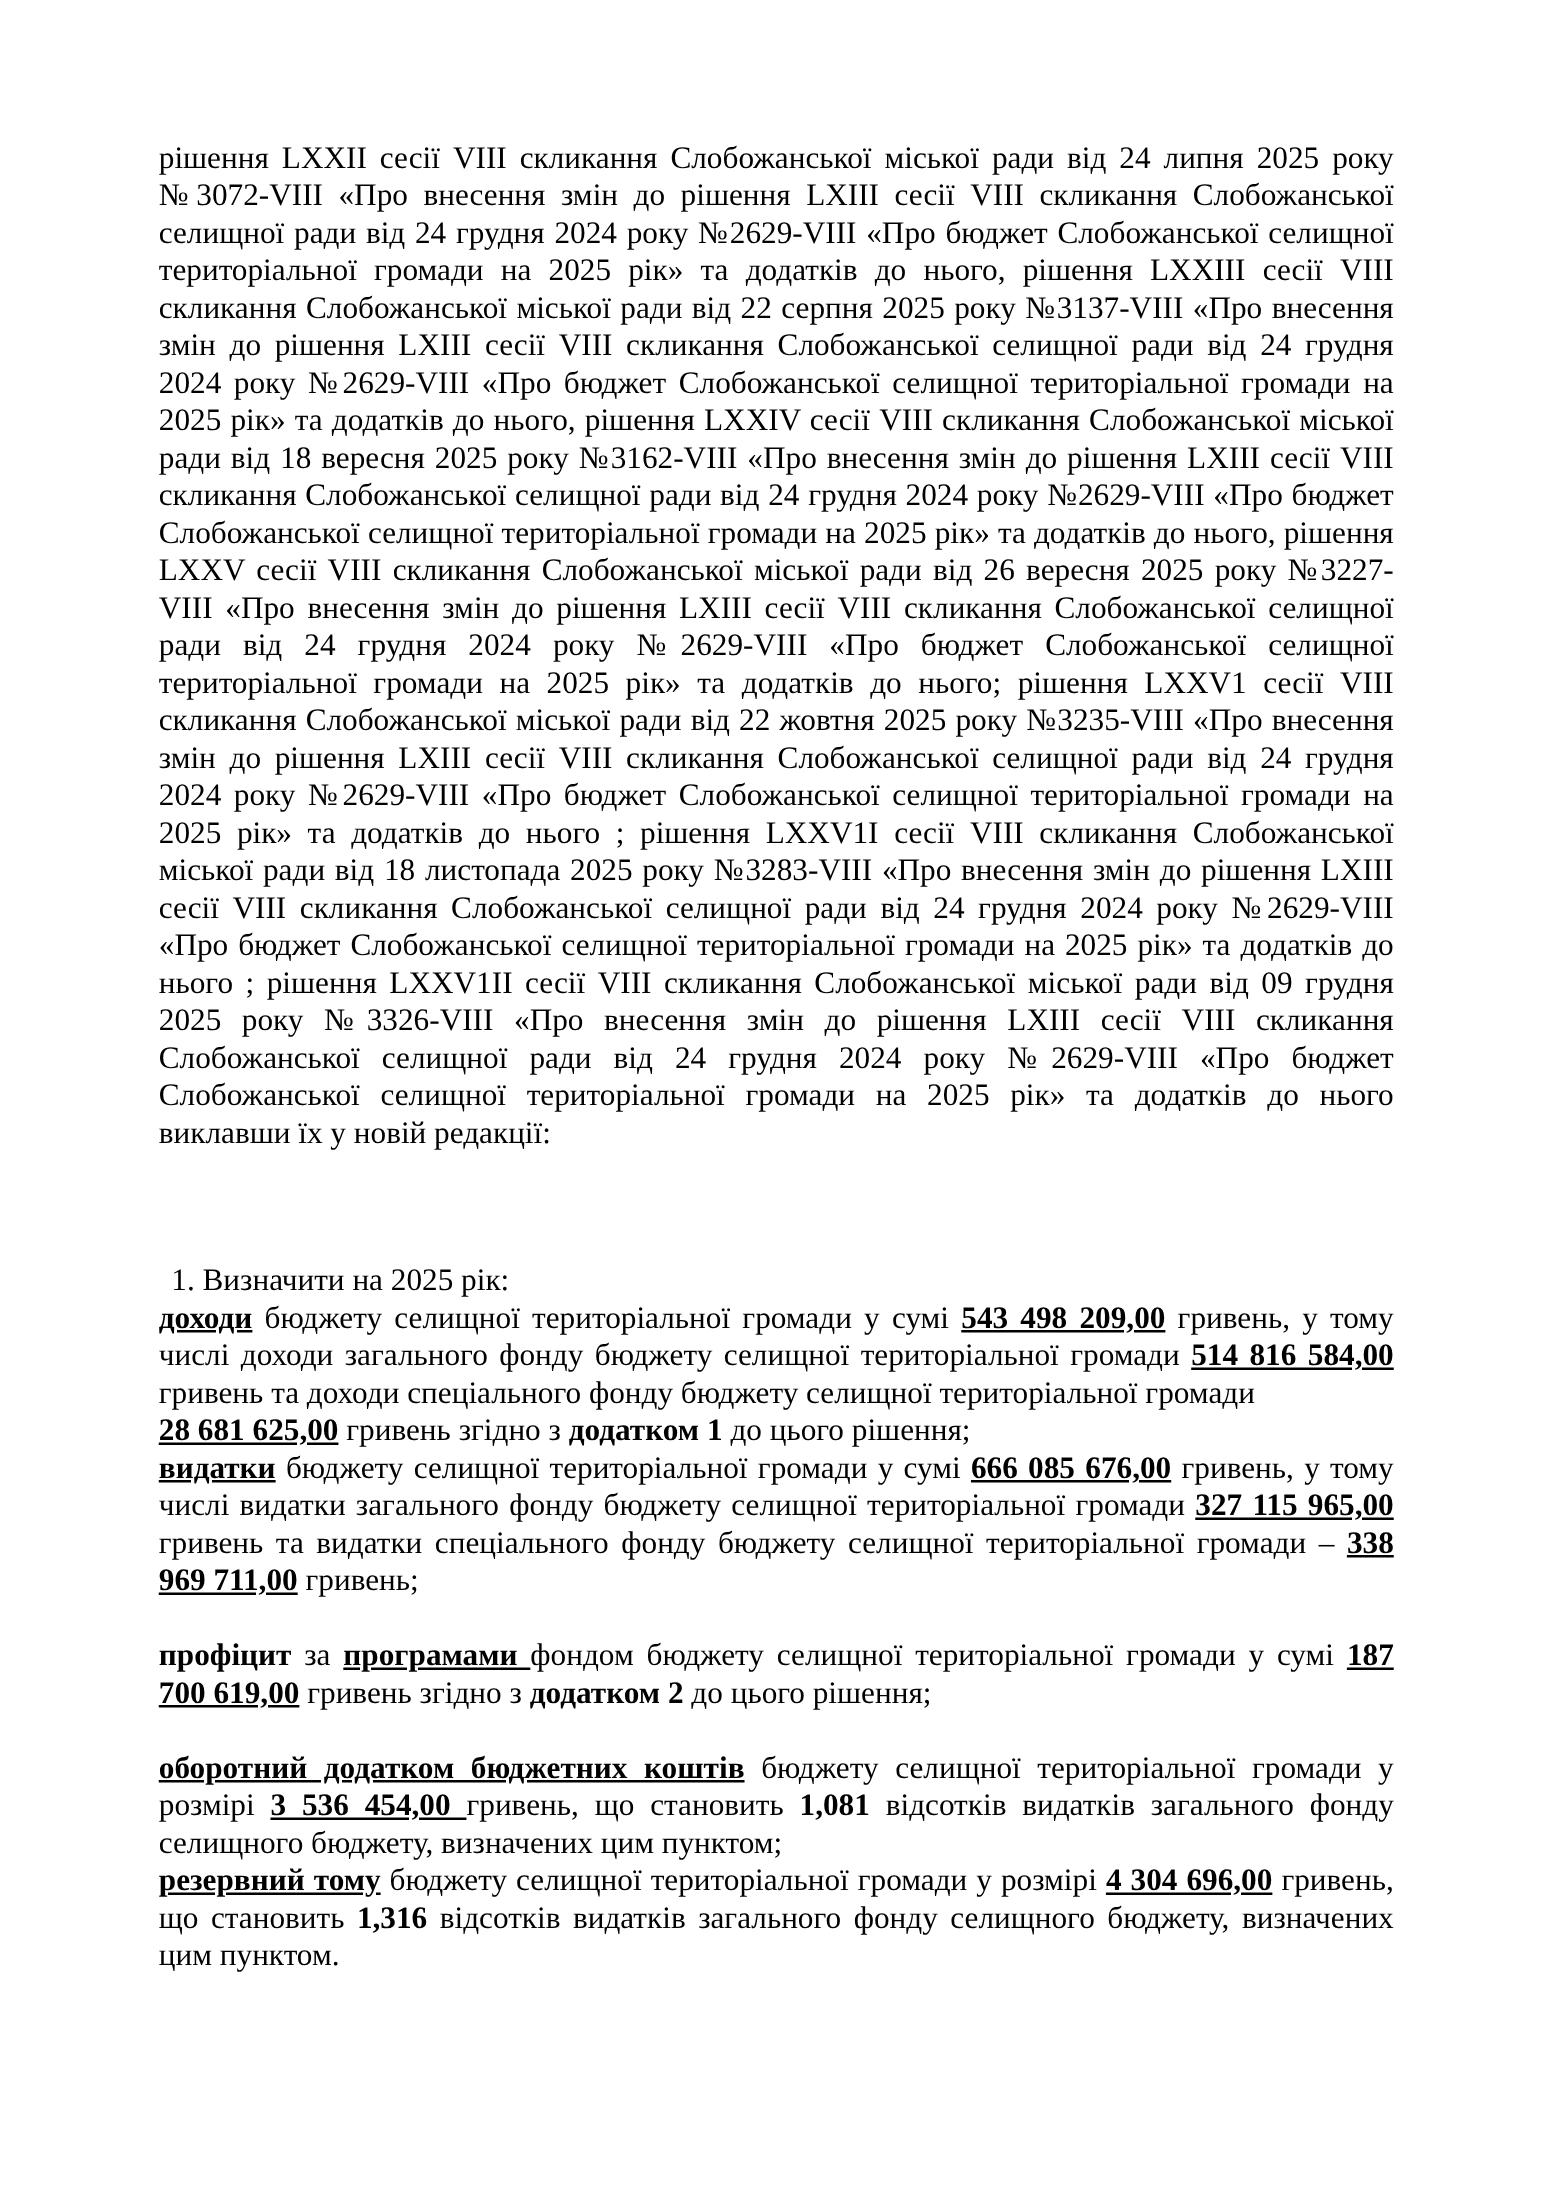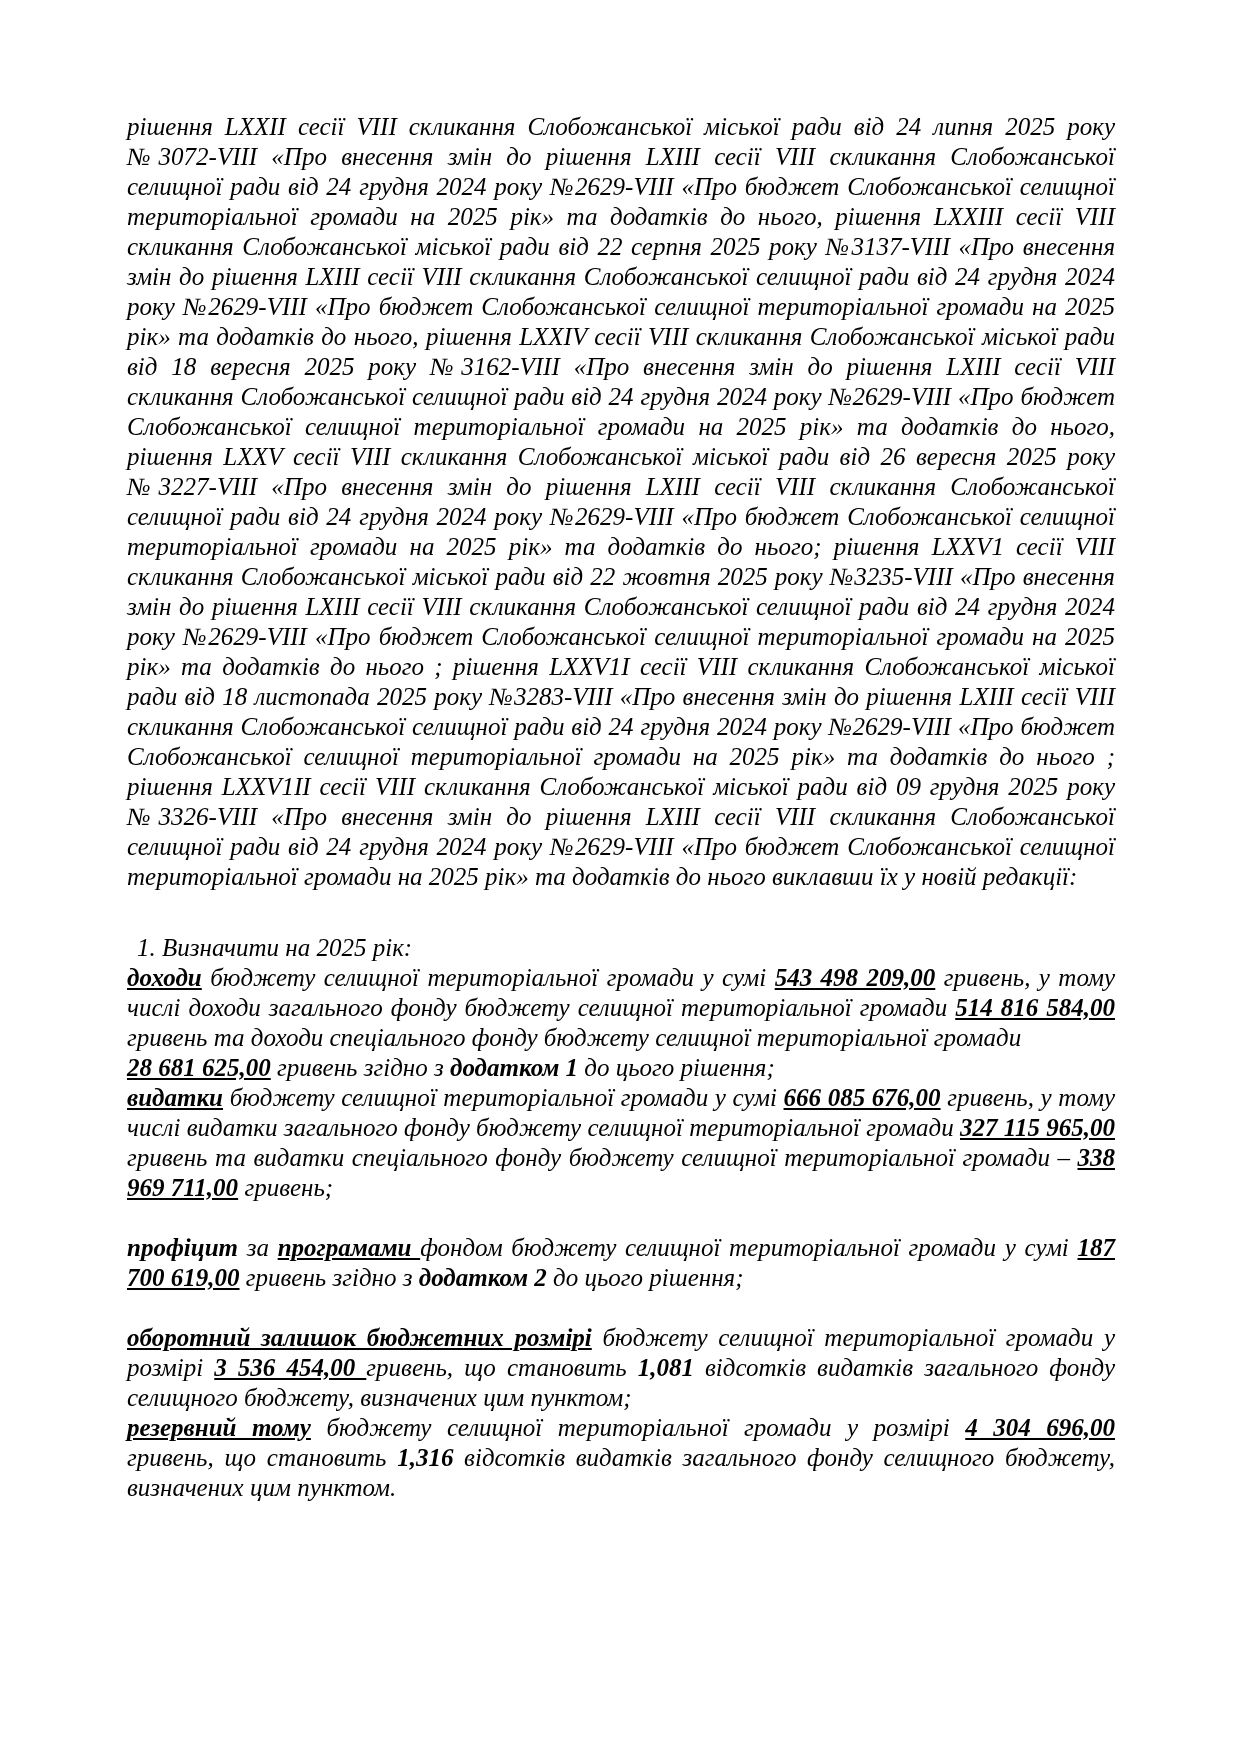--- a/index.html
+++ b/index.html
@@ -18,31 +18,30 @@
     width: 988px;
     font-family: "Liberation Serif", "DejaVu Serif", serif;
     font-size: 25px;
     line-height: 30px;
     color: #000000;
   }
   .doc p.para {
     margin: 0;
     padding: 0;
     text-align: justify;
-    font-style: italic;
   }
   .b { font-weight: bold; }
   .u { text-decoration: underline; }
 </style>
 </head>
 <body>
 
 <div class="page">
   <div class="doc">
       <p class="para"><span>рішення LXXII сесії VIII скликання Слобожанської міської ради від 24 липня 2025 року №3072-VIII «Про внесення змін до рішення LXIII сесії VIII скликання Слобожанської селищної ради від 24 грудня 2024 року №2629-VIII «Про бюджет Слобожанської селищної територіальної громади на 2025 рік» та додатків до нього, рішення LXXIII сесії VIII скликання Слобожанської міської ради від 22 серпня 2025 року №3137-VIII «Про внесення змін до рішення LXIII сесії VIII скликання Слобожанської селищної ради від 24 грудня 2024 року №2629-VIII «Про бюджет Слобожанської селищної територіальної громади на 2025 рік» та додатків до нього, рішення LXXIV сесії VIII скликання Слобожанської міської ради від 18 вересня 2025 року №3162-VIII «Про внесення змін до рішення LXIII сесії VIII скликання Слобожанської селищної ради від 24 грудня 2024 року №2629-VIII «Про бюджет Слобожанської селищної територіальної громади на 2025 рік» та додатків до нього, рішення LXXV сесії VIII скликання Слобожанської міської ради від 26 вересня 2025 року №3227-VIII «Про внесення змін до рішення LXIII сесії VIII скликання Слобожанської селищної ради від 24 грудня 2024 року №2629-VIII «Про бюджет Слобожанської селищної територіальної громади на 2025 рік» та додатків до нього; рішення LXXV1 сесії VIII скликання Слобожанської міської ради від 22 жовтня 2025 року №3235-VIII «Про внесення змін до рішення LXIII сесії VIII скликання Слобожанської селищної ради від 24 грудня 2024 року №2629-VIII «Про бюджет Слобожанської селищної територіальної громади на 2025 рік» та додатків до нього ; рішення LXXV1I сесії VIII скликання Слобожанської міської ради від 18 листопада 2025 року №3283-VIII «Про внесення змін до рішення LXIII сесії VIII скликання Слобожанської селищної ради від 24 грудня 2024 року №2629-VIII «Про бюджет Слобожанської селищної територіальної громади на 2025 рік» та додатків до нього ; рішення LXXV1II сесії VIII скликання Слобожанської міської ради від 09 грудня 2025 року №3326-VIII «Про внесення змін до рішення LXIII сесії VIII скликання Слобожанської селищної ради від 24 грудня 2024 року №2629-VIII «Про бюджет Слобожанської селищної територіальної громади на 2025 рік» та додатків до нього виклавши їх у новій редакції:</span></p>
-      <p class="para" style="margin-top: 41px; text-indent: 10px;"><span>1. Визначити на 2025 рік:</span></p>
+      <p class="para" style="margin-top: 88px; text-indent: 10px;"><span>1. Визначити на 2025 рік:</span></p>
       <p class="para"><span class="b u">доходи</span><span> бюджету селищної територіальної громади у сумі </span><span class="b u">543 498 209,00</span><span> гривень, у тому числі доходи загального фонду бюджету селищної територіальної громади </span><span class="b u">514 816 584,00 </span><span>гривень та доходи спеціального фонду бюджету селищної територіальної громади</span><br><span class="b u">28 681 625,00</span><span> гривень згідно з </span><span class="b">додатком 1</span><span> до цього рішення;</span></p>
       <p class="para"><span class="b u">видатки</span><span> бюджету селищної територіальної громади у сумі </span><span class="b u">666 085 676,00</span><span> гривень, у тому числі видатки загального фонду бюджету селищної територіальної громади </span><span class="b u">327 115 965,00</span><span> гривень та видатки спеціального фонду бюджету селищної територіальної громади – </span><span class="b u">338 969 711,00</span><span> гривень;</span></p>
       <p class="para" style="margin-top: 30px;"><span class="b">профіцит</span><span> за </span><span class="b u"> програмами </span><span> фондом бюджету селищної територіальної громади у сумі </span><span class="b u">187 700 619,00</span><span> гривень згідно з </span><span class="b">додатком 2</span><span> до цього рішення;</span></p>
-      <p class="para" style="margin-top: 30px;"><span class="b u">оборотний залишок бюджетних розмірі</span><span> бюджету селищної територіальної громади у розмірі </span><span class="b u">3 536 454,00 </span><span>гривень, що становить </span><span class="b">1,081</span><span> відсотків видатків загального фонду селищного бюджету, визначених цим пунктом;</span></p>
+      <p class="para" style="margin-top: 30px;"><span class="b u">оборотний додатком бюджетних коштів</span><span> бюджету селищної територіальної громади у розмірі </span><span class="b u">3 536 454,00 </span><span>гривень, що становить </span><span class="b">1,081</span><span> відсотків видатків загального фонду селищного бюджету, визначених цим пунктом;</span></p>
       <p class="para"><span class="b u">резервний тому</span><span> бюджету селищної територіальної громади у розмірі </span><span class="b u">4 304 696,00</span><span> гривень, що становить </span><span class="b">1,316</span><span> відсотків видатків загального фонду селищного бюджету, визначених цим пунктом.</span></p>
     </div>
 </div>
 
 </body></html>

